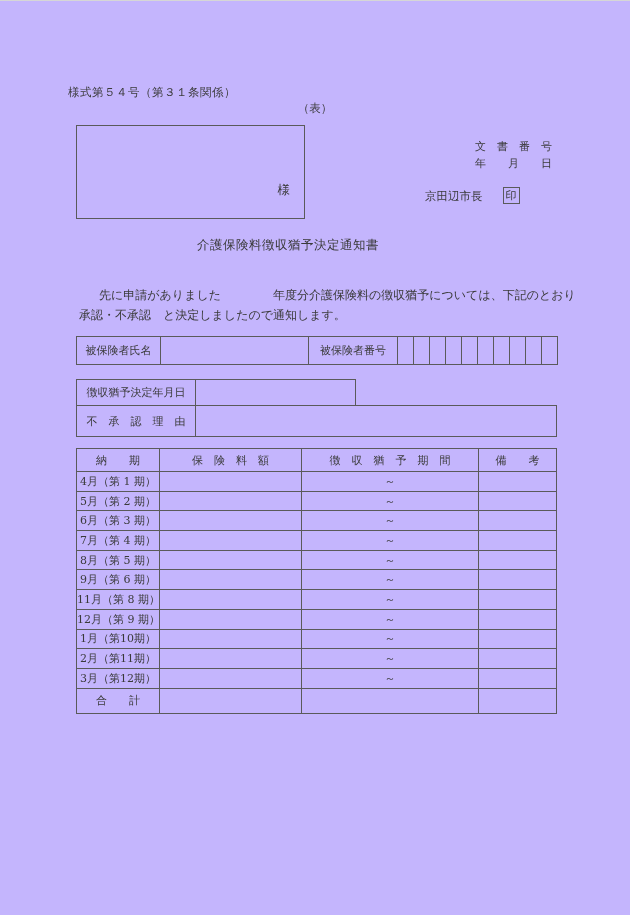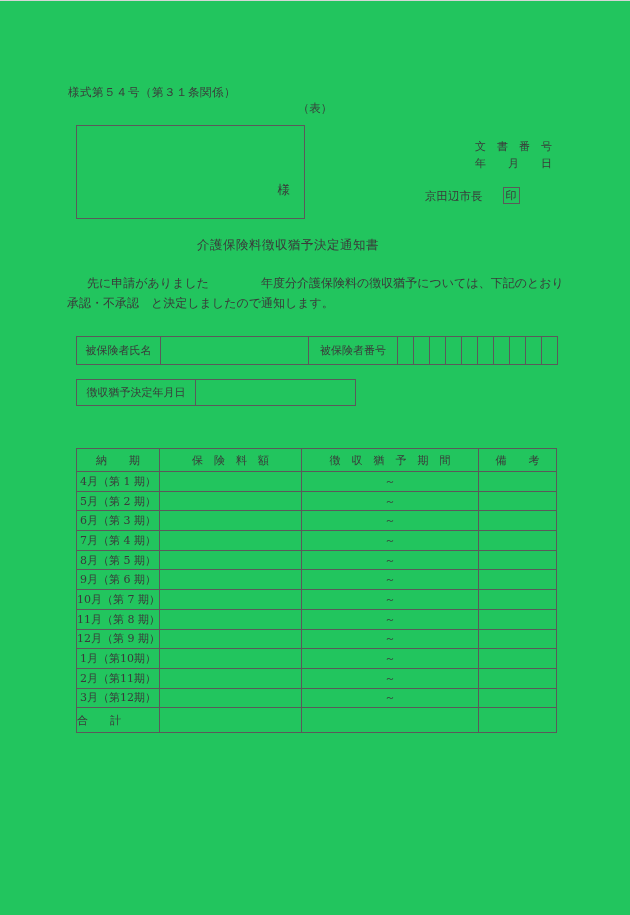--- a/index.html
+++ b/index.html
@@ -1,21 +1,21 @@
 <!DOCTYPE html>
 <html lang="ja"><head>
 <meta charset="utf-8">
 <style>
   * { box-sizing: border-box; }
   html, body { margin: 0; padding: 0; background: #ffffff; }
   .page {
     position: relative;
     width: 630px;
     height: 915px;
-    background: #22c55e;
+    background: #c4b5fd;
     font-family: "DejaVu Serif", "Liberation Serif", serif;
     color: #3a3a3a;
     overflow: hidden;
     border-top: 1px solid #d6d6d6;
   }
   .form-number {
     position: absolute; left: 68px; top: 84px;
     font-size: 11.5px; letter-spacing: 0.5px;
   }
   .side-label {
@@ -42,21 +42,21 @@
     border: 1px solid #5a5a5a;
     align-items: center; justify-content: center;
     font-size: 11px;
   }
   .title {
     position: absolute; left: 0; top: 236px; width: 576px; margin: 0;
     text-align: center; font-size: 12.5px; font-weight: normal;
     letter-spacing: 0.5px;
   }
   .body-text {
-    position: absolute; left: 67px; top: 272px; width: 512px; margin: 0;
+    position: absolute; left: 67px; top: 272px; width: 512px; margin: 12px;
     font-size: 12px; line-height: 20px; text-indent: 20px;
   }
   .year-gap { display: inline-block; width: 52px; }
   table.t {
     position: absolute; left: 76px;
     border-collapse: collapse; table-layout: fixed;
     font-size: 11px;
   }
   table.t td {
     border: 1px solid #5a5a5a;
@@ -67,21 +67,21 @@
   .t1 td { height: 28px; }
   .t2 { top: 378px; width: 480px; }
   .t2 .r1 td { height: 26px; }
   .t2 .r2 td { height: 31px; }
   .t2 td.ghost { border: none; }
   .t3 { top: 447px; width: 480px; border-radius: 16px; }
   .t3 .hdr td { height: 23px; }
   .t3 .mrow td { height: 19.7px; }
   .t3 .trow td { height: 25px; }
   .t3 td.period { text-align: center; }
-  .t3 .trow td.period { text-align: left; padding-right: 0; }
+  .t3 .trow td.period { text-align: center; padding-right: 0; }
 </style>
 </head>
 <body>
 
 <div class="page">
 
   <div class="form-number">様式第５４号（第３１条関係）</div>
   <div class="side-label">（表）</div>
 
   <div class="address-box">
@@ -141,20 +141,24 @@
     <colgroup>
       <col style="width:119px">
         <col style="width:160px">
         <col style="width:201px">
     </colgroup>
     <tbody>
         <tr class="r1">
       <td>徴収猶予決定年月日</td>
       <td></td>
       <td class="ghost"></td>
+    </tr>
+    <tr class="r2">
+      <td>不　承　認　理　由</td>
+      <td colspan="2"></td>
     </tr>
   </tbody>
     </table>
 
   <table class="t t3">
     <colgroup>
       <col style="width:83px">
         <col style="width:142px">
         <col style="width:177px">
         <col style="width:78px">
@@ -196,26 +200,20 @@
       <td>～</td>
       <td></td>
     </tr>
     <tr class="mrow">
       <td class="period">9月（第 6 期）</td>
       <td></td>
       <td>～</td>
       <td></td>
     </tr>
     <tr class="mrow">
-      <td class="period">10月（第 7 期）</td>
-      <td></td>
-      <td>～</td>
-      <td></td>
-    </tr>
-    <tr class="mrow">
       <td class="period">11月（第 8 期）</td>
       <td></td>
       <td>～</td>
       <td></td>
     </tr>
     <tr class="mrow">
       <td class="period">12月（第 9 期）</td>
       <td></td>
       <td>～</td>
       <td></td>

